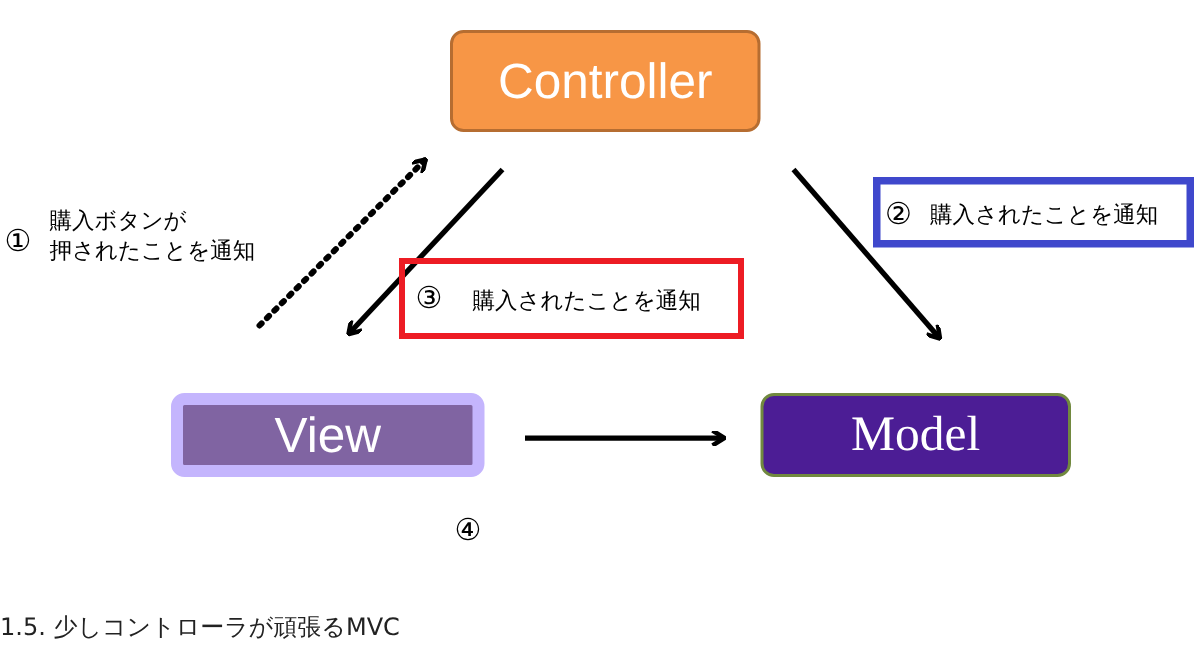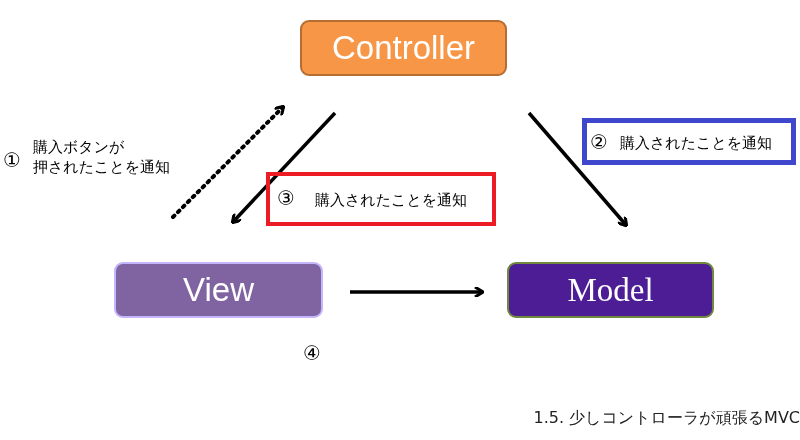--- a/index.html
+++ b/index.html
@@ -1,40 +1,40 @@
 <!DOCTYPE html>
 <html><head>
   <meta charset="utf-8">
   <style>
     html, body { margin:0; padding:0; background:#ffffff; }
     body { width:800px; height:440px; position:relative; overflow:hidden;
            font-family:"DejaVu Sans", sans-serif; color:#000; }
     .node { position:absolute; box-sizing:border-box; border-radius:9px;
             color:#ffffff; display:flex; align-items:center; justify-content:center;
             font-family:"Liberation Sans", sans-serif; font-size:33px; }
-    #controller { left:300px; top:20px; width:207px; height:56px; border:2px solid #b66d31; }
-    #view { left:114px; top:262px; width:209px; height:56px; border:2px solid #c4b5fd;text-align:center; }
+    #controller { left:300px; top:20px; width:207px; height:68px; border:2px solid #b66d31; }
+    #view { left:114px; top:262px; width:209px; height:56px; border:8px solid #c4b5fd;text-align:center; }
     #model { left:507px; top:262px; width:207px; height:56px; border:2px solid #71893f; }
     .label { position:absolute; font-size:15px; line-height:20px; white-space:nowrap; }
     .num { font-size:20px; position:absolute; }
     #note1 { left:3px; top:137px; }
     #note1 .num { left:0; top:13px; }
     #note1 .lines { position:absolute; left:30px; top:0; }
     #note2 { left:582px; top:118px; width:214px; height:47px; box-sizing:border-box;
              border:5px solid #3f48cc; }
     #note2 .num { left:3px; top:9px; }
     #note2 .txt { position:absolute; left:33px; top:10px; font-size:15px; }
     #note3 { left:266px; top:172px; width:230px; height:54px; box-sizing:border-box;
              border:4px solid #ed1c24; }
     #note3 .num { left:7px; top:12px; }
     #note3 .txt { position:absolute; left:45px; top:14px; font-size:15px; }
     #note4 { left:303px; top:330px; }
     #note4 .num { left:0; top:13px; }
     #note4 .lines { position:absolute; left:28px; top:0; }
-    #caption { position:absolute; top:408px; left:0; width:800px; text-align:right;
+    #caption { position:absolute; top:408px; left:0; width:800px; text-align:left;
                font-size:16px; color:#222; font-family:"DejaVu Sans", sans-serif; }
     svg#arrows { position:absolute; left:0; top:0; }
   </style>
 </head>
 <body>
 
 <svg id="arrows" width="800" height="440">
   <defs>
     <marker id="ah" markerWidth="10" markerHeight="10" refX="8" refY="5" orient="auto" markerUnits="userSpaceOnUse">
       <path d="M1,0 L9,5 L1,10" fill="none" stroke="#000" stroke-width="3"></path>

